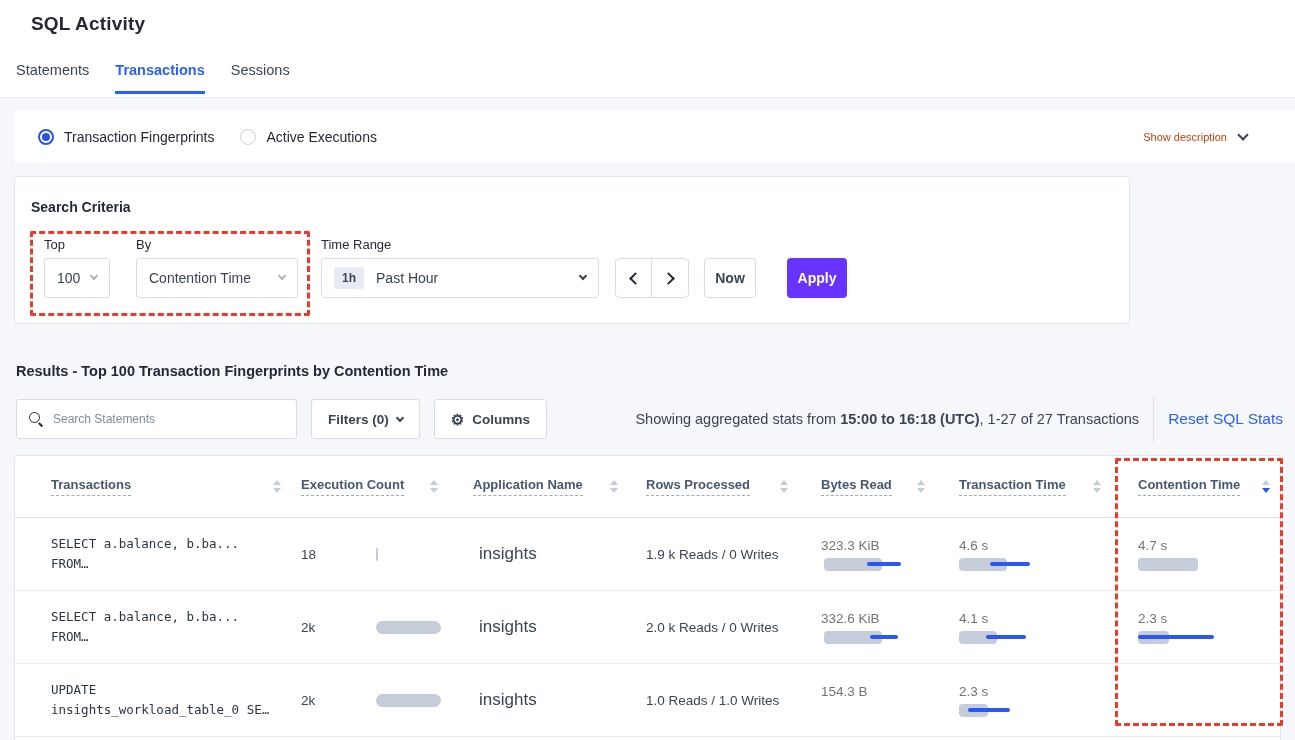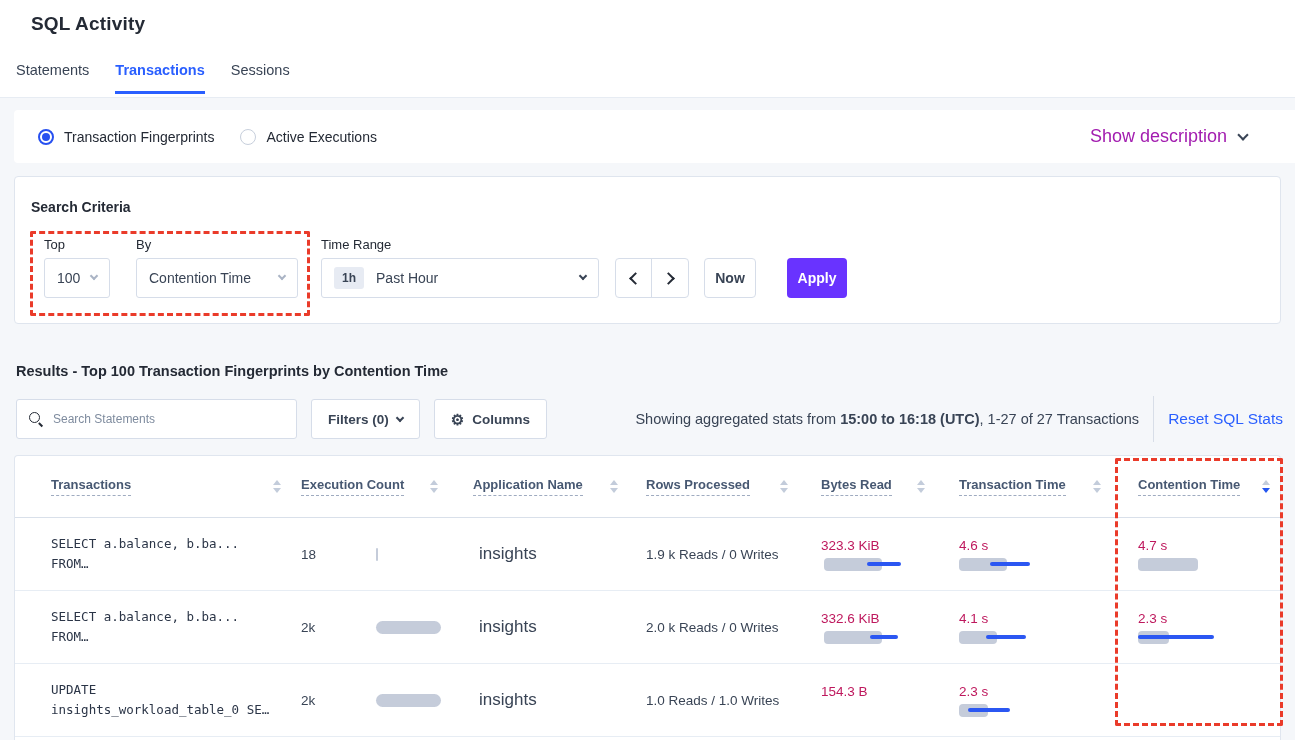--- a/index.html
+++ b/index.html
@@ -18,27 +18,27 @@
   .content-bg { position:absolute; left:0; top:98px; width:1295px; height:642px; background:#f5f7fa; }
 
   
   .radio-strip { position:absolute; left:14px; top:110px; width:1281px; height:53px; background:#fff; border-radius:4px 0 0 4px; display:flex; align-items:center; padding:0 24px; }
   .radio-opt { display:flex; align-items:center; cursor:pointer; }
   .radio-opt + .radio-opt { margin-left:26px; }
   .radio-dot { width:16px; height:16px; border-radius:50%; border:2px solid #2750f0; position:relative; background:#fff; flex:0 0 auto; }
   .radio-dot.on::after { content:""; position:absolute; left:2px; top:2px; width:8px; height:8px; border-radius:50%; background:#2750f0; }
   .radio-dot.off { border:1.5px solid #c7cfdc; }
   .radio-label { margin-left:10px; font-size:14px; color:#242a35; }
-  .show-desc { margin-left:auto; margin-right:24px; display:flex; align-items:center; gap:12px; color:#a21caf; font-size:18px; cursor:pointer; }
+  .show-desc { margin-left:auto; margin-right:24px; display:flex; align-items:center; gap:12px; color:#c2410c; font-size:11px; cursor:pointer; }
   .chev { width:8px; height:8px; border-right:2px solid #394455; border-bottom:2px solid #394455; transform:rotate(45deg); margin-top:-4px; }
   .chev.light { border-color:#aab4c5; }
   .chev.small { width:6px; height:6px; }
 
   
-  .criteria-card { position:absolute; left:14px; top:176px; width:1267px; height:148px; background:#fff; border:1px solid #dfe5ee; border-radius:4px; }
+  .criteria-card { position:absolute; left:14px; top:176px; width:1116px; height:148px; background:#fff; border:1px solid #dfe5ee; border-radius:4px; }
   .criteria-title { position:absolute; left:16px; top:22px; font-size:14px; font-weight:700; color:#242a35; }
   .field-label { position:absolute; font-size:13px; font-weight:400; color:#242a35; }
   .select-box { position:absolute; height:40px; background:#fff; border:1px solid #d6dde9; border-radius:3px; display:flex; align-items:center; padding:0 12px; font-size:14px; color:#394455; cursor:pointer; }
   .select-box .val { flex:1; }
   .tr-badge { background:#e7ebf3; border-radius:3px; font-size:12px; font-weight:700; color:#394455; padding:4px 8px; margin-right:12px; }
   .pager { position:absolute; left:600px; top:81px; width:74px; height:40px; border:1px solid #d6dde9; border-radius:4px; display:flex; background:#fff; }
   .pager-btn { width:50%; display:flex; align-items:center; justify-content:center; cursor:pointer; }
   .pager-btn:first-child { border-right:1px solid #d6dde9; }
   .chev-left { width:9px; height:9px; border-left:2.5px solid #242a35; border-bottom:2.5px solid #242a35; transform:rotate(45deg); margin-left:3px; }
   .chev-right { width:9px; height:9px; border-right:2.5px solid #242a35; border-top:2.5px solid #242a35; transform:rotate(45deg); margin-right:3px; }
@@ -73,21 +73,21 @@
   .tri-up { width:0; height:0; border-left:4px solid transparent; border-right:4px solid transparent; border-bottom:5px solid #c3ccdb; }
   .tri-down { width:0; height:0; border-left:4px solid transparent; border-right:4px solid transparent; border-top:5px solid #c3ccdb; }
   .tri-down.active { border-top-color:#2456f0; }
   .trow { height:73px; border-bottom:1px solid #e7edf4; }
   .sqlcell { padding-left:36px; font-family:"DejaVu Sans Mono", monospace; font-size:12.5px; line-height:20px; color:#2b3547; white-space:pre; }
   .execcell { position:relative; display:flex; align-items:center; font-size:13.5px; color:#394455; }
   .exec-bar { position:absolute; left:75px; height:13px; background:#c5ccda; border-radius:7px; }
   .appcell { font-size:17px; color:#394455; padding-left:6px; }
   .rowscell { font-size:13.5px; color:#394455; }
   .metriccell { display:flex; flex-direction:column; }
-  .metric-val { font-size:13.5px; color:#be185d; margin-bottom:5px; }
+  .metric-val { font-size:13.5px; color:#737373; margin-bottom:5px; }
   .microbar { position:relative; height:13px; width:120px; }
   .mb-bar { position:absolute; left:0; top:0; height:13px; background:#c5ccda; border-radius:4px; }
   .mb-line { position:absolute; top:4px; height:4px; background:#2b57f2; border-radius:2px; }
   .bytescell .microbar { margin-left:3px; }
 
   
   .annot { position:absolute; border:3px dashed #ea3b2a; pointer-events:none; border-radius:2px; }
   .annot-criteria { left:30px; top:231px; width:280px; height:85px; }
   .annot-table { left:1115px; top:458px; width:168px; height:268px; }
 

